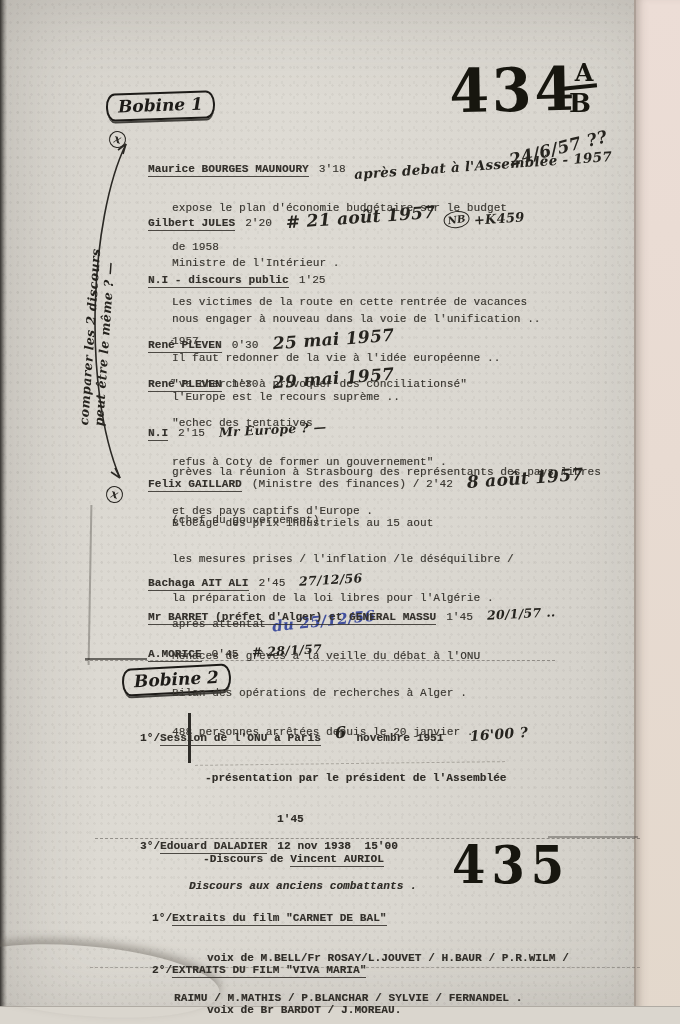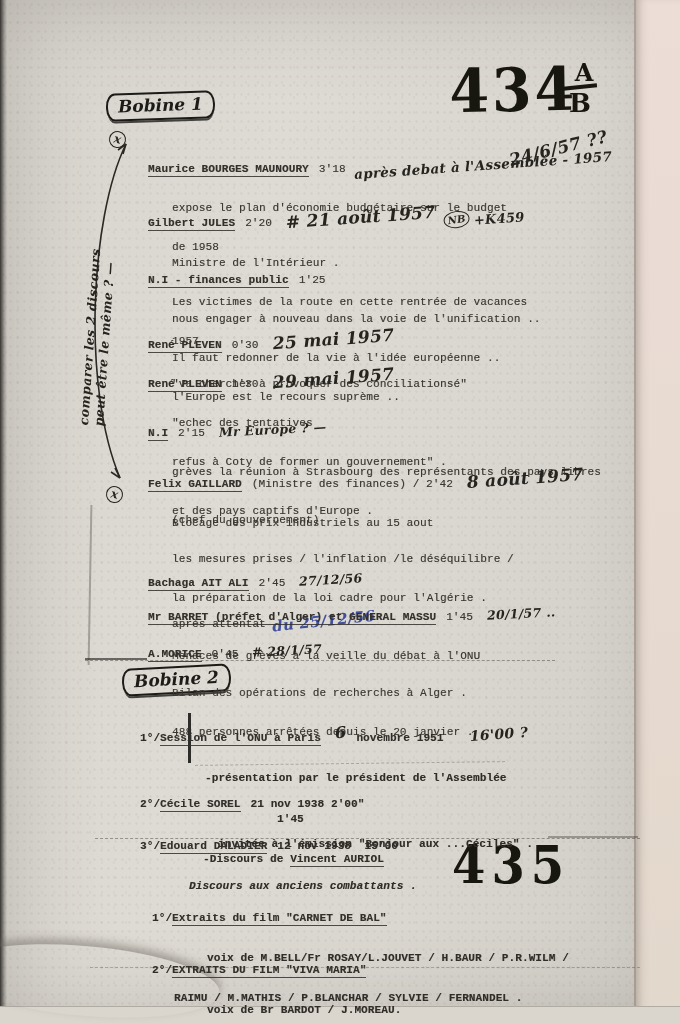--- a/index.html
+++ b/index.html
@@ -125,21 +125,21 @@
   </div>
 
   <div class="typed entry" style="top:188px">
     <div class="tl"><span class="u tt">Gilbert JULES</span><span class="meta">2'20</span><span class="hw hw-big"># 21 août 1957</span><span class="hw hw-circ">NB</span><span class="hw hw-ref">+K459</span></div>
     <div class="dl">Ministre de l'Intérieur .</div>
     <div class="dl">Les victimes de la route en cette rentrée de vacances</div>
     <div class="dl">1957</div>
   </div>
 
   <div class="typed entry" style="top:248px">
-    <div class="tl"><span class="u tt">N.I - finances public</span><span class="meta">1'25</span></div>
+    <div class="tl"><span class="u tt">N.I - discours public</span><span class="meta">1'25</span></div>
     <div class="dl">nous engager à nouveau dans la voie de l'unification ..</div>
     <div class="dl">Il faut redonner de la vie à l'idée européenne ..</div>
     <div class="dl">l'Europe est le recours suprème ..</div>
   </div>
 
   <div class="typed entry" style="top:310px">
     <div class="tl"><span class="u tt">René PLEVEN</span><span class="meta">0'30</span><span class="hw hw-big">25 mai 1957</span></div>
     <div class="dl">"va chercher à provoquer des conciliationsé"</div>
   </div>
 
@@ -156,21 +156,21 @@
   </div>
 
   <div class="typed entry" style="top:449px">
     <div class="tl"><span class="u tt">Felix GAILLARD</span><span class="meta">(Ministre des finances) / 2'42</span><span class="hw hw-big">8 août 1957</span></div>
     <div class="dl">Blocage des prix industriels au 15 aout</div>
   </div>
 
   <div class="typed entry" style="top:488px">
     <div class="dl">(chef du gouvernement)</div>
     <div class="dl">les mesures prises / l'inflation /le déséquilibre /</div>
-    <div class="dl">la préparation de la loi cadre pour l'Algérie .</div>
+    <div class="dl">la préparation de la loi libres pour l'Algérie .</div>
   </div>
 
   <div class="typed entry" style="top:549px">
     <div class="tl"><span class="u tt">Bachaga AIT ALI</span><span class="meta">2'45</span><span class="hw hw-sm">27/12/56</span></div>
     <div class="dl"><span>après attentat</span><span class="hw hw-blue hw-blue-inline">du 25/12/56</span></div>
   </div>
 
   <div class="typed entry" style="top:583px">
     <div class="tl"><span class="u tt">Mr BARRET (préfet d'Alger) et GENERAL MASSU</span><span class="meta">1'45</span><span class="hw hw-sm">20/1/57 ..</span></div>
     <div class="dl">Menaces de grèves à la veille du débat à l'ONU</div>
@@ -191,24 +191,20 @@
 
   <div class="vbar"></div>
 
   <div class="typed b2sec" style="left:140px;top:703px;">
     <div class="tl"><span class="num">1°/</span><span class="u tt">Session de l'ONU à Paris</span><span class="hw hw-day">6</span><span class="meta">novembre 1951</span><span class="hw hw-time">16'00 ?</span></div>
     <div style="margin-left:65px;line-height:14.5px;">-présentation par le président de l'Assemblée</div>
     <div style="margin-left:137px;line-height:14.5px;">1'45</div>
     <div style="margin-left:63px;line-height:14.5px;"><span>-Discours de </span><span class="u">Vincent AURIOL</span></div>
   </div>
 
-  <div class="typed b2sec" style="left:140px;top:772px;">
-    <div class="tl"><span class="num">2°/</span><span class="u tt">Cécile SOREL</span><span class="meta">21 nov 1938 2'00"</span></div>
-    <div style="margin-left:78px;line-height:14.5px;">invitée à l'émission "Bonjour aux ...Céciles" .</div>
-  </div>
 
   <div class="typed b2sec" style="left:140px;top:814px;">
     <div class="tl"><span class="num">3°/</span><span class="u tt">Edouard DALADIER</span><span class="meta">12 nov 1938  15'00</span></div>
     <div style="margin-left:49px;line-height:14.5px;font-style:italic;">Discours aux anciens combattants .</div>
   </div>
 
   <div class="typed b2sec" style="left:152px;top:886px;">
     <div class="tl"><span class="num">1°/</span><span class="u tt">Extraits du film "CARNET DE BAL"</span></div>
     <div style="margin-left:55px;line-height:14px;">voix de M.BELL/Fr ROSAY/L.JOUVET / H.BAUR / P.R.WILM /</div>
     <div style="margin-left:22px;line-height:14px;">RAIMU / M.MATHIS / P.BLANCHAR / SYLVIE / FERNANDEL .</div>

